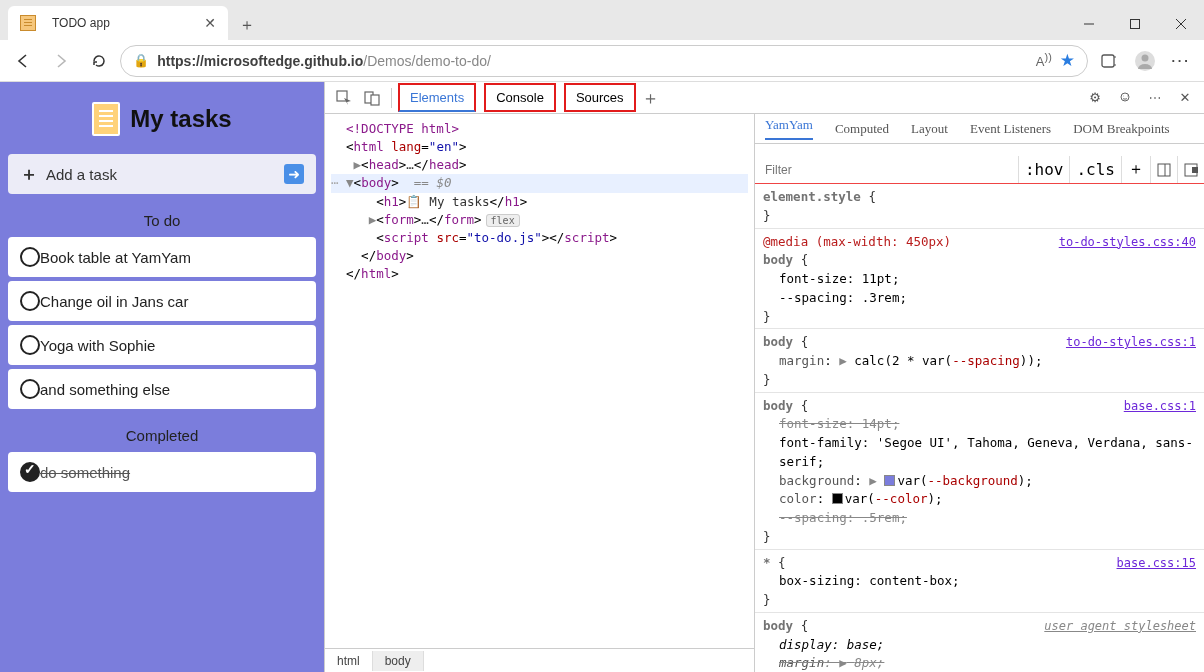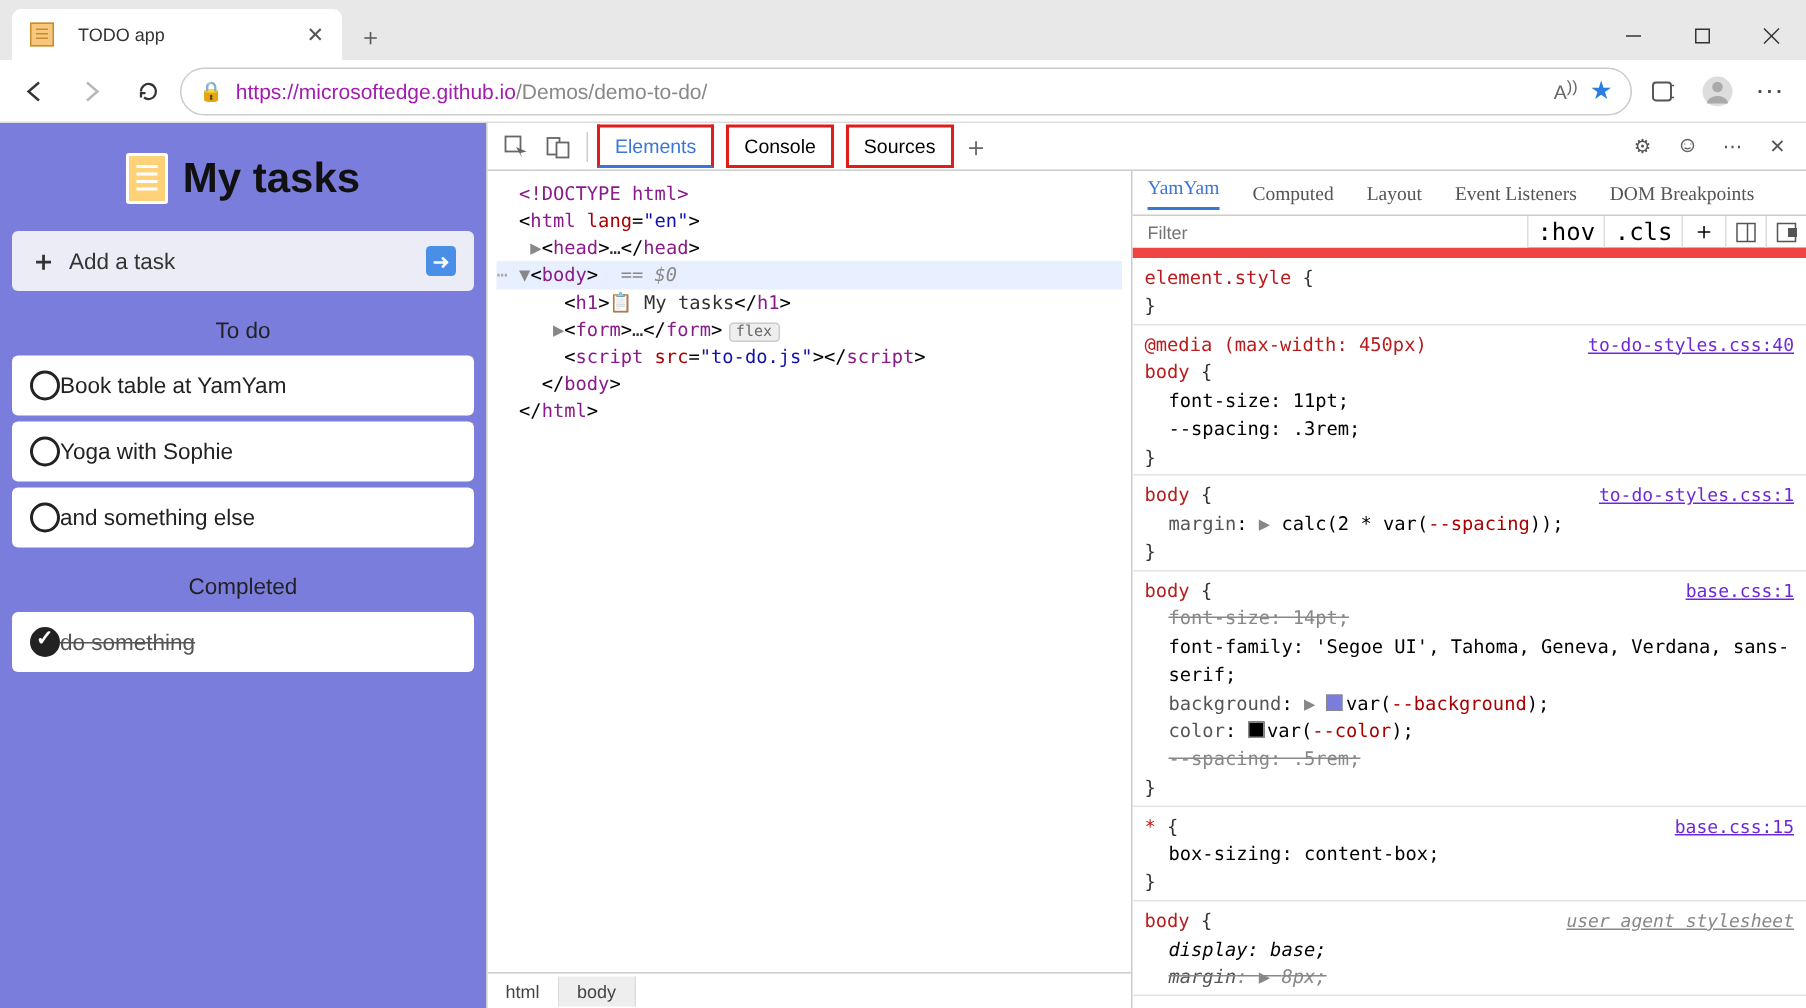--- a/index.html
+++ b/index.html
@@ -15,32 +15,32 @@
 .tab-close { font-size: 14px; color: #555; cursor: pointer; }
 .newtab-btn { width: 30px; height: 30px; display:flex; align-items:center; justify-content:center; color:#555; margin-left:4px; cursor:pointer; font-size:16px; }
 .win-controls { margin-left: auto; display: flex; }
 .win-btn { width: 46px; height: 32px; display: flex; align-items: center; justify-content: center; color: #333; cursor: pointer; }
 
 
 .addrbar { height: 42px; background: #fff; display: flex; align-items: center; padding: 0 6px; gap: 4px; border-bottom: 1px solid #ddd; }
 .addr-btn { width: 34px; height: 34px; display:flex; align-items:center; justify-content:center; border-radius:4px; cursor:pointer; color:#444; }
 .url-field { flex: 1; height: 32px; border: 1px solid #ccc; border-radius: 16px; display: flex; align-items: center; padding: 0 12px; gap: 8px; background: #fff; }
 .url-text { font-size: 14px; color: #888; }
-.url-text .host { color: #a21caf; }
+.url-text .host { color: #404040; font-weight: bold; }
 .right-icons { display: flex; gap: 2px; align-items: center; }
 
 
 .content { flex: 1; display: flex; overflow: hidden; }
 
 
 .app-panel { width: 324px; background: #7b7ddc; padding: 12px 8px; overflow-y: auto; }
 .app-title { display:flex; align-items:center; justify-content:center; gap:10px; margin: 8px 0 18px; }
 .app-title-icon { width: 28px; height: 34px; background: #ffd27a; border: 2px solid #fff; border-radius: 2px; position: relative; }
 .app-title-icon::after { content:""; position:absolute; left:5px; right:5px; top:6px; height:2px; background:#fff; box-shadow: 0 5px 0 #fff, 0 10px 0 #fff, 0 15px 0 #fff; }
-.app-title h1 { font-size: 28px; font-weight: 700; color: #111; }
+.app-title h1 { font-size: 24px; font-weight: 700; color: #111; }
 .add-task { background: #ececf7; border-radius: 4px; height: 40px; display:flex; align-items:center; padding: 0 12px; color:#333; font-size:15px; cursor:pointer; }
 .add-task .plus { font-weight: bold; margin-right: 8px; font-size:18px; color:#333; }
 .add-task .arrow { margin-left:auto; width:20px; height:20px; background:#4a8fe7; border-radius:3px; color:#fff; display:flex; align-items:center; justify-content:center; font-size:14px; }
 .section-title { text-align:center; font-size:15px; color:#222; margin: 18px 0 8px; }
 .task { background:#fff; border-radius:4px; height:40px; display:flex; align-items:center; padding:0 12px; margin-bottom:4px; cursor:pointer; }
 .task .circle { width:20px; height:20px; border: 2.5px solid #222; border-radius: 50%; flex-shrink:0; }
 .task.done .circle { background:#222; position:relative; }
 .task.done .circle::after { content:"✓"; color:#fff; position:absolute; left:2px; top:-3px; font-size:14px; font-weight:bold; }
 .task-label { font-size:15px; color:#222; }
 .task.done .task-label { text-decoration: line-through; color:#555; }
@@ -71,28 +71,28 @@
 .tri { color:#888; }
 .breadcrumb { height:24px; border-top:1px solid #ccc; display:flex; align-items:center; font-size:12px; }
 .breadcrumb .crumb { padding: 3px 12px; border-right:1px solid #ddd; color:#444; cursor:pointer; }
 .breadcrumb .crumb.active { background:#eee; }
 
 
 .styles-pane { flex:1; display:flex; flex-direction:column; font-family: Consolas, monospace; font-size: 12.5px; overflow:hidden; }
 .styles-tabs { height:30px; display:flex; align-items:center; border-bottom:1px solid #ccc; padding:0 10px; gap:22px; font-family:"Segoe UI"; }
 .styles-tabs .stab { font-size:13px; cursor:pointer; color:#555; }
 .styles-tabs .stab.active { color:#3a76d6; border-bottom:2px solid #3a76d6; padding-bottom:5px; }
-.styles-filter { display:flex; border-bottom:7px solid #ef4444; height:28px; }
+.styles-filter { display:flex; align-items:center; border-bottom:1px solid #ef4444; height:28px;margin-top:12px; }
 .styles-filter input { flex:1; border:none; padding:0 10px; font-size:12px; outline:none; color:#888; }
 .styles-filter .tool { padding: 0 6px; font-size:16px; cursor:pointer; border-left:1px solid #ddd; height:100%; display:flex; align-items:center; }
 .styles-rules { flex:1; overflow:auto; }
 .rule { border-bottom:1px solid #e4e4e4; padding: 4px 8px 2px; position:relative; line-height:1.5; }
 .rule .link { position:absolute; right:8px; top:4px; color:#6d28d9; text-decoration:underline; font-size:12px; cursor:pointer; }
 .rule .comment { color:#888; font-style:italic; }
-.sel-name { color:#b91c1c; }
+.sel-name { color:#737373;font-weight:bold; }
 .brace { color:#333; }
 .prop { margin-left: 16px; }
 .prop .pn { color:#555; }
 .prop.struck { text-decoration: line-through; color:#888; }
 .propvar { color:#a00; }
 .swatch { display:inline-block; width:11px; height:11px; border:1px solid #888; margin-right:2px; vertical-align:-1px; }
 .media { color:#b91c1c; }
 </style>
 </head>
 <body>
@@ -178,20 +178,24 @@
       </div>
       <div class="add-task">
         <span class="plus">＋</span>
         <span>Add a task</span>
         <span class="arrow">➜</span>
       </div>
       <div class="section-title">To do</div>
       <div class="task">
           <span class="circle"></span>
           <span class="task-label">Book table at YamYam</span>
+        </div>
+      <div class="task">
+          <span class="circle"></span>
+          <span class="task-label">Change oil in Jans car</span>
         </div>
       <div class="task">
           <span class="circle"></span>
           <span class="task-label">Yoga with Sophie</span>
         </div>
       <div class="task">
           <span class="circle"></span>
           <span class="task-label">and something else</span>
         </div>
       <div class="section-title">Completed</div>

